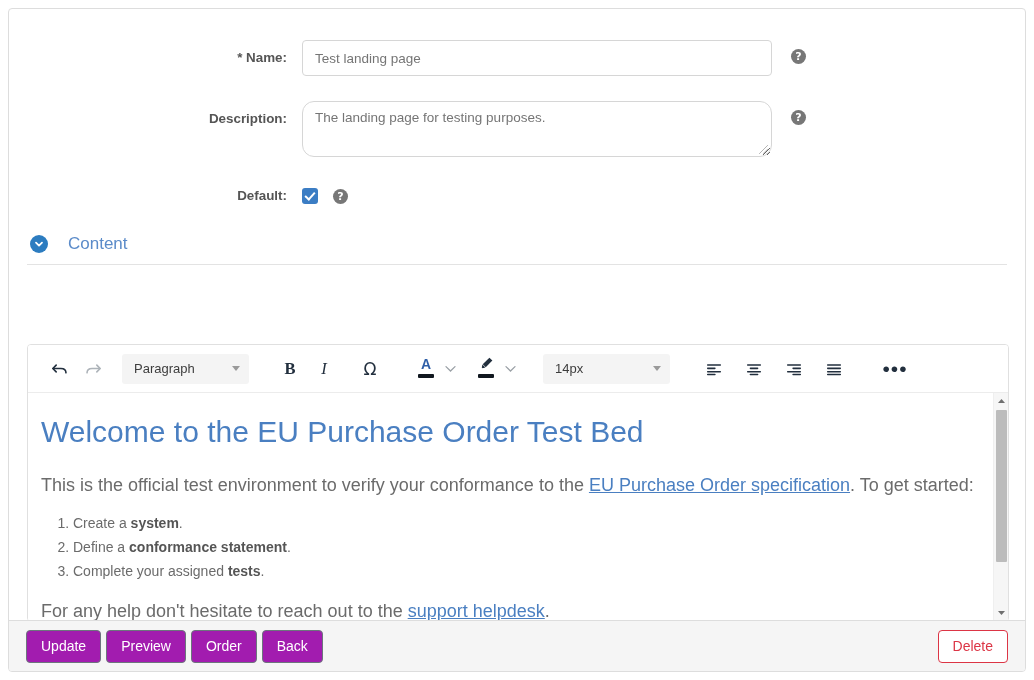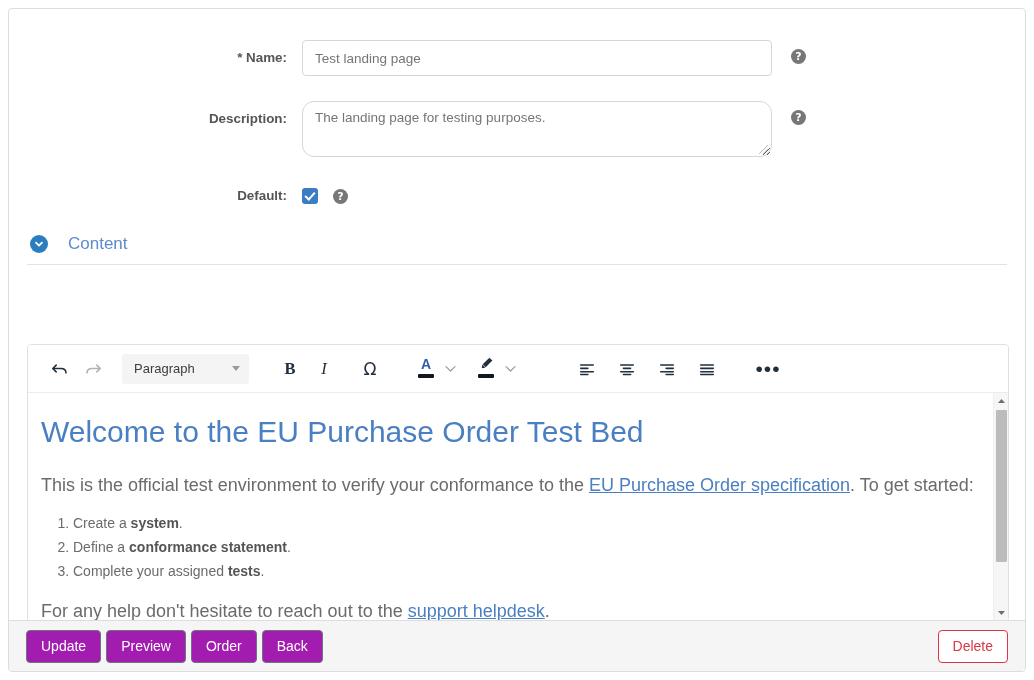--- a/index.html
+++ b/index.html
@@ -439,20 +439,24 @@
           <span class="bar"></span>
         </div>
         <div class="tb-mini-caret">
           <svg width="11" height="8" viewBox="0 0 11 8">
               <path d="M1 1.6 L5.5 6 L10 1.6" stroke="#9aa0a6" stroke-width="1.3" fill="none" stroke-linecap="round"></path>
             </svg>
         </div>
 
         <div class="tb-gap-lg"></div>
 
+        <div class="tb-select fontsize">
+          <span class="lbl">14px</span>
+          <span class="caret"></span>
+        </div>
 
         <div class="tb-gap-lg"></div>
 
         <div class="tb-btn wide">
           <svg width="18" height="18" viewBox="0 0 20 20">
             <g stroke="#222f3e" stroke-width="1.7" stroke-linecap="round">
               <line x1="3" y1="5.5" x2="17" y2="5.5"></line>
               <line x1="3" y1="9.3" x2="11" y2="9.3"></line>
               <line x1="3" y1="13.1" x2="17" y2="13.1"></line>
               <line x1="3" y1="16" x2="11" y2="16"></line>

